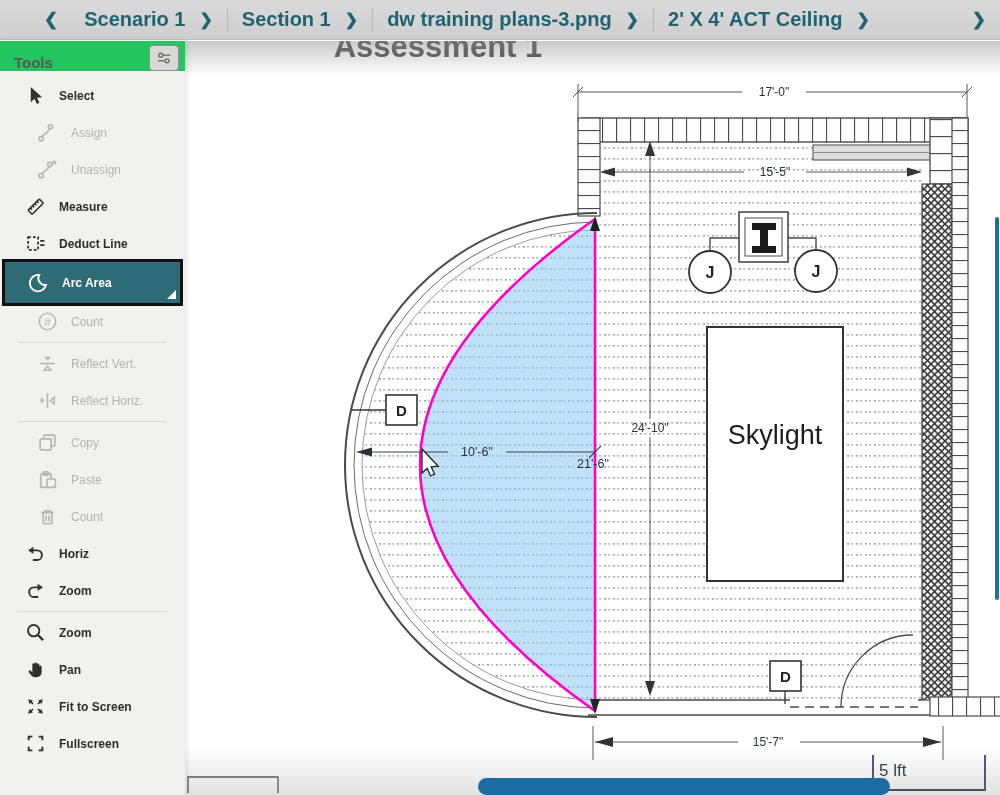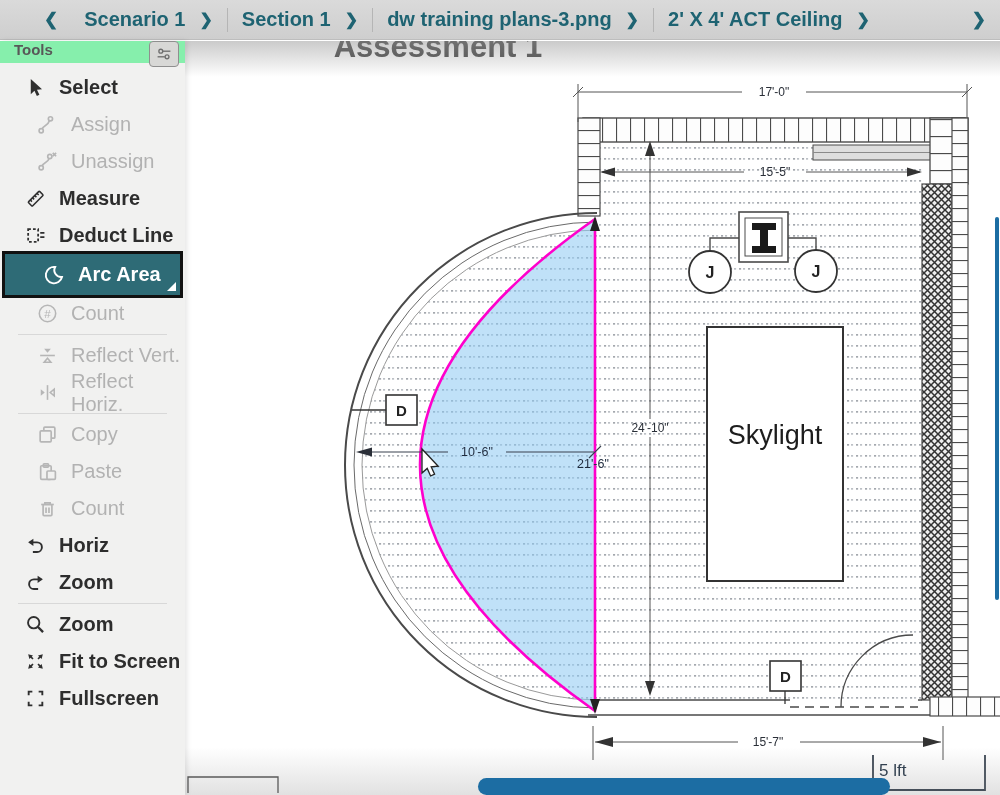--- a/index.html
+++ b/index.html
@@ -13,33 +13,33 @@
   .chev{color:#1e6372;font-weight:bold;font-size:16px;line-height:1;}
   .back{margin-right:26px;font-size:17px;cursor:pointer;}
   .crumb{display:flex;align-items:center;gap:14px;white-space:nowrap;}
   .crumb-label{color:#1e6372;font-size:20px;font-weight:600;}
   .crumb-sep{width:0;height:24px;border-left:1px solid #b5b5b5;margin:0 14px;}
   .fwd{margin-left:auto;margin-right:4px;font-size:17px;cursor:pointer;}
 
   
   .sidebar{position:absolute;left:0;top:41px;width:185px;height:754px;background:#f1f1f0;
     box-shadow:2px 0 5px rgba(0,0,0,.10);z-index:5;}
-  .tools-header{height:22px;background:#86efac;display:flex;align-items:flex-start;
+  .tools-header{height:30px;background:#22c55e;display:flex;align-items:flex-end;
     padding:0 6px 0 14px;justify-content:space-between;}
   .tools-title{font-size:15px;font-weight:bold;color:#585858;}
   .tools-settings{width:28px;height:24px;border:1.5px solid #8f8f8f;border-radius:4px;
     display:flex;align-items:center;justify-content:center;background:#d8d8d6;cursor:pointer;}
   .toollist{padding-top:6px;}
   .tool{height:37px;display:flex;align-items:center;padding-left:25px;gap:13px;
     color:#2f2f2f;cursor:pointer;position:relative;}
-  .tool .tlabel{font-size:20px;font-weight:bold;color:#2d2d2d;}
+  .tool .tlabel{font-size:12px;font-weight:bold;color:#2d2d2d;}
   .tool.disabled{color:#b6b6b6;cursor:default;margin-left:12px;}
   .tool.disabled .tlabel{color:#b2b2b2;font-weight:normal;}
   .tool.selected{background:#2e6b76;border:3px solid #111;height:41px;margin:-3px 2px;
-    color:#fff;padding-left:38px;align-items:center;}
+    color:#fff;padding-left:22px;align-items:center;}
   .tool.selected .tlabel{color:#fff;}
   .corner-tri{position:absolute;right:4px;bottom:4px;width:0;height:0;
     border-left:9px solid transparent;border-bottom:9px solid #fff;}
   .tdiv{border-top:1px solid #d8d8d8;margin:2px 18px;}
   .ti{flex:0 0 auto;}
 
   
   .canvas{position:absolute;left:185px;top:41px;width:815px;height:754px;background:#fff;overflow:hidden;}
   .plan-svg{position:absolute;left:0;top:0;}
   .fade-top{position:absolute;left:0;top:0;width:815px;height:36px;pointer-events:none;
@@ -221,20 +221,26 @@
       <div class="tdiv"></div>
 
       <div class="tool">
         <svg class="ti" width="21" height="21" viewBox="0 0 20 20" fill="none" stroke="currentColor" stroke-width="1.8">
           <circle cx="8.3" cy="8.3" r="5.4"></circle>
             <line x1="12.4" y1="12.4" x2="17.2" y2="17.2" stroke-width="2.2"></line>
           </svg>
         <span class="tlabel">Zoom</span>
       </div>
 
+      <div class="tool">
+        <svg class="ti" width="21" height="21" viewBox="0 0 20 20">
+          <path fill="currentColor" d="M7,10.5 V5.2 a1.1,1.1 0 0 1 2.2,0 V4.4 a1.1,1.1 0 0 1 2.2,0 v1 a1.1,1.1 0 0 1 2.2,0 v2 a1.1,1.1 0 0 1 2.2,0 v5.2 a4.8,4.8 0 0 1 -4.8,4.8 h-1.6 a4.2,4.2 0 0 1 -3.5,-1.9 L3.7,12.8 a1.25,1.25 0 0 1 2.1,-1.4 l1.2,1.6 Z"></path>
+          </svg>
+        <span class="tlabel">Pan</span>
+      </div>
 
       <div class="tool">
         <svg class="ti" width="21" height="21" viewBox="0 0 20 20" fill="none" stroke="currentColor" stroke-width="1.6">
           <path d="M7.6,7.6 5.2,5.2 M12.4,7.6 14.8,5.2 M7.6,12.4 5.2,14.8 M12.4,12.4 14.8,14.8"></path>
           <polygon points="3,3 7.6,4.2 4.2,7.6" fill="currentColor" stroke="none"></polygon>
           <polygon points="17,3 12.4,4.2 15.8,7.6" fill="currentColor" stroke="none"></polygon>
           <polygon points="3,17 7.6,15.8 4.2,12.4" fill="currentColor" stroke="none"></polygon>
           <polygon points="17,17 15.8,12.4 12.4,15.8" fill="currentColor" stroke="none"></polygon>
           </svg>
         <span class="tlabel">Fit to Screen</span>

